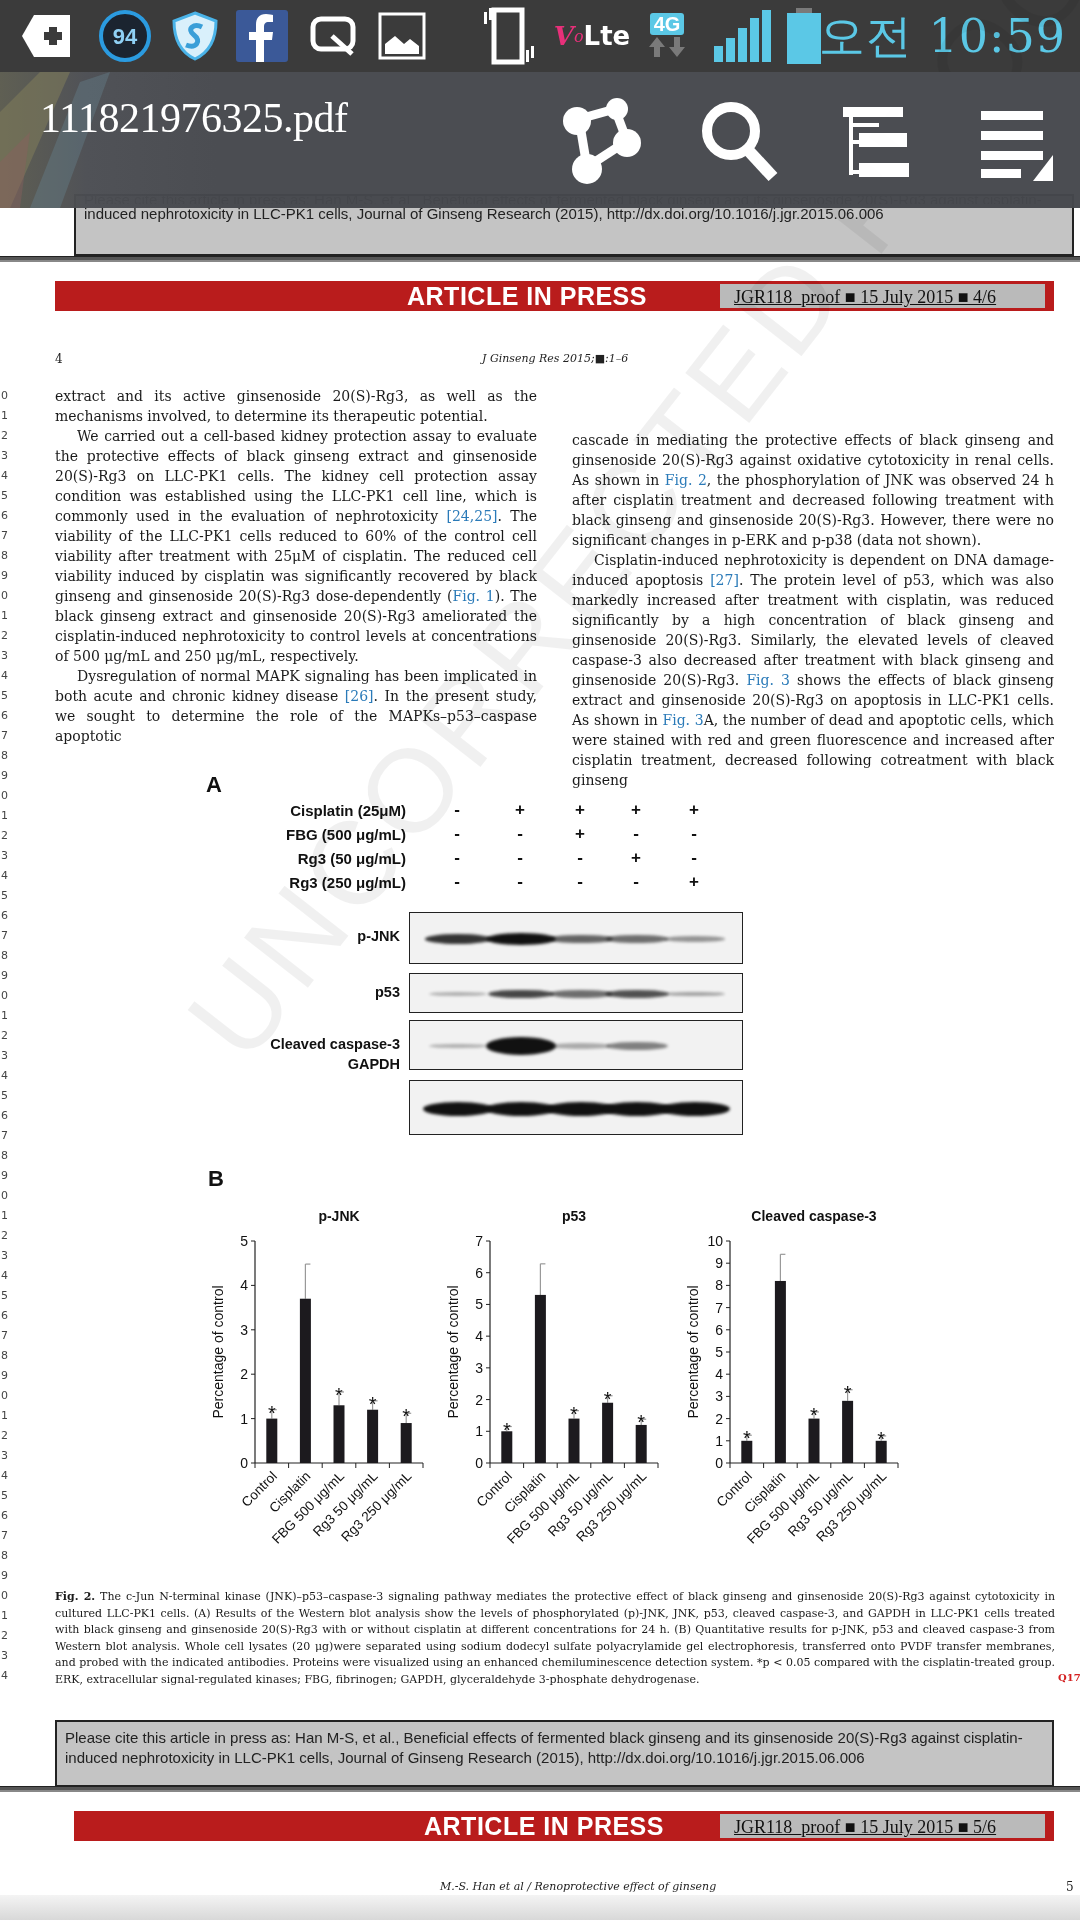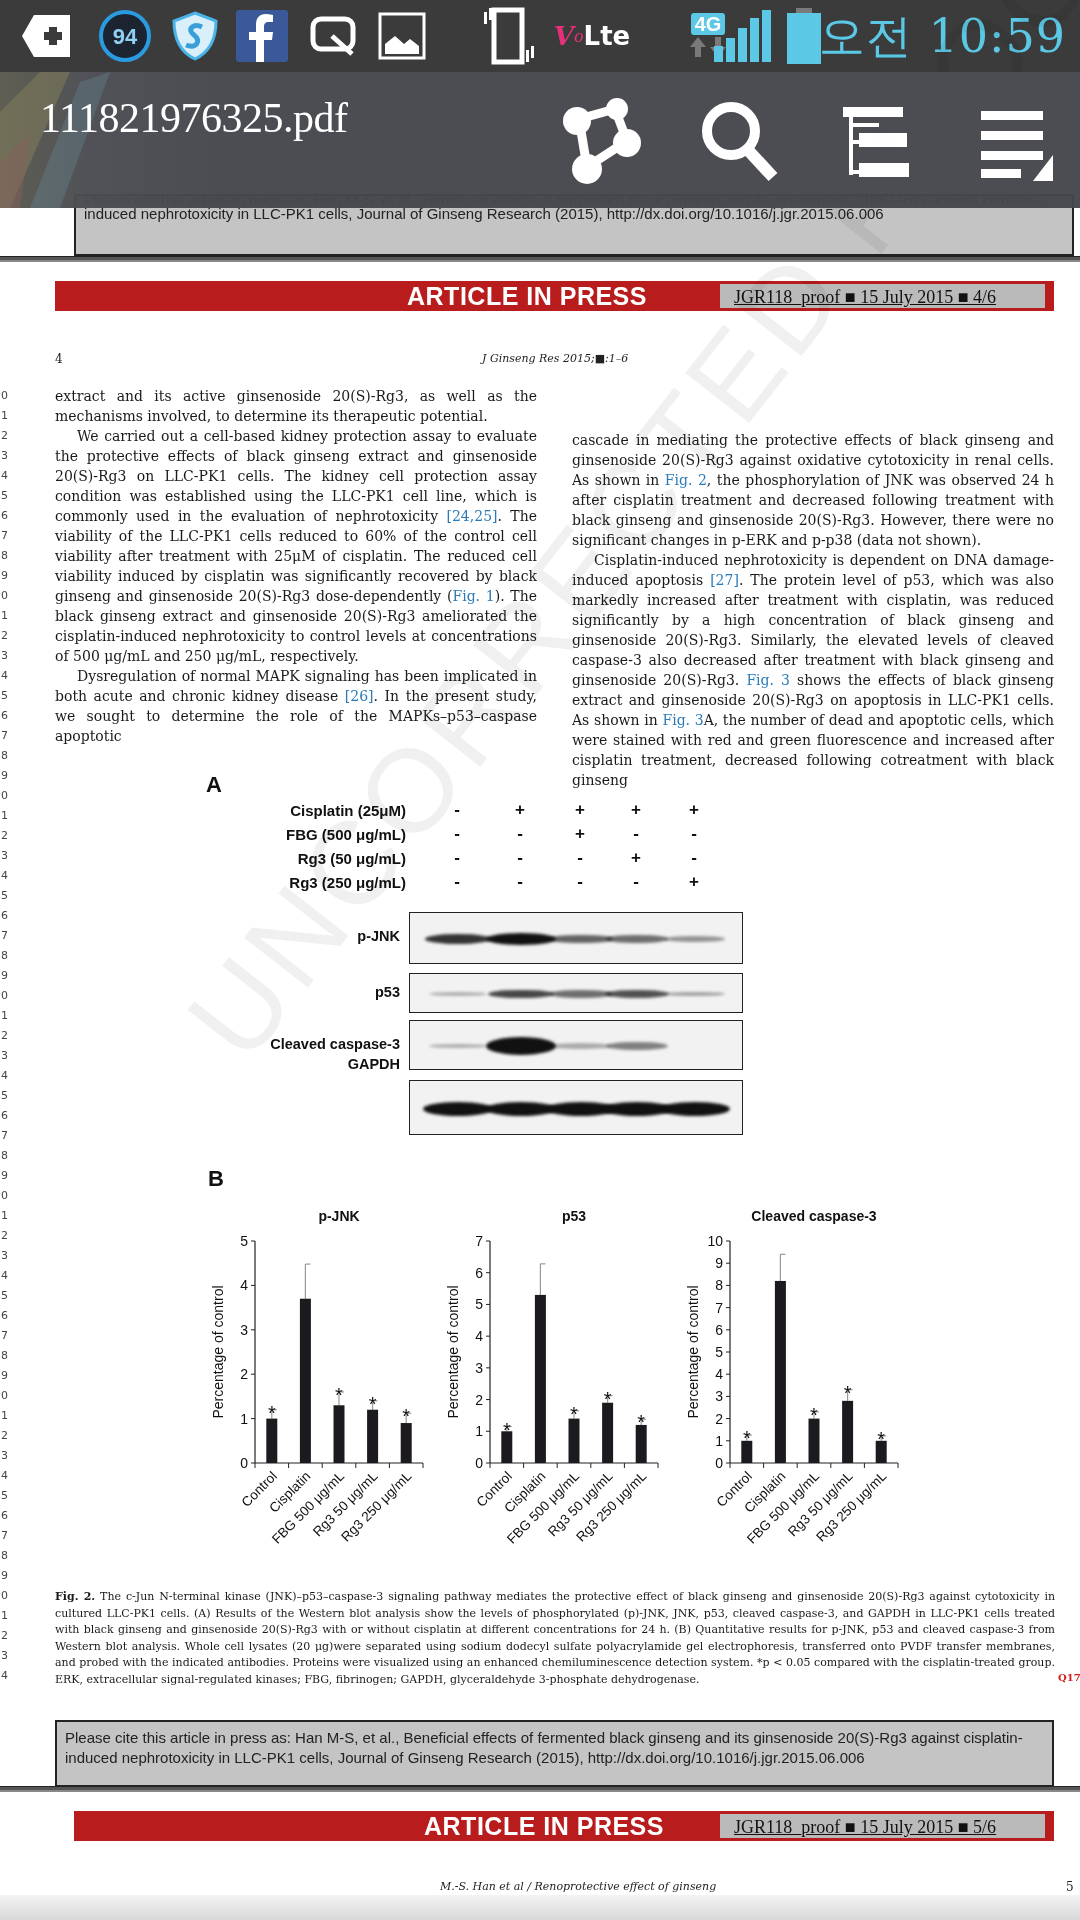--- a/index.html
+++ b/index.html
@@ -100,21 +100,21 @@
         <rect x="11" y="2" width="3" height="12" fill="#fff"></rect>
         <rect x="48" y="44" width="3" height="12" fill="#fff"></rect>
         <rect x="53" y="40" width="3" height="12" fill="#fff"></rect>
       </svg>
   </span>
   <span class="sb-icon" style="left:556px;width:72px;">
     <span style="font-family:'DejaVu Serif',serif;font-style:italic;color:#e8307a;font-size:26px;font-weight:bold;">V</span>
       <span style="font-family:'DejaVu Serif',serif;font-style:italic;color:#e8307a;font-size:16px;">o</span>
       <span style="font-family:'DejaVu Sans',sans-serif;color:#fff;font-weight:bold;font-size:26px;">Lte</span>
   </span>
-  <span class="sb-icon" style="left:646px;width:42px;flex-direction:column;margin-left:41px;">
+  <span class="sb-icon" style="left:646px;width:42px;flex-direction:column;">
     <span style="background:#5bc8e6;color:#fff;font-family:'Liberation Sans',sans-serif;font-weight:bold;font-size:20px;padding:0 4px;border-radius:3px;line-height:22px;">4G</span>
     <svg width="40" height="24" viewBox="0 0 40 24">
         <path d="M10 2 L2 12 H7 V22 H13 V12 H18 Z" fill="#7a7a7a"></path>
         <path d="M30 22 L22 12 H27 V2 H33 V12 H38 Z" fill="#7a7a7a"></path>
       </svg>
   </span>
   <span class="sb-icon" style="left:712px;width:62px;">
     <svg width="62" height="52" viewBox="0 0 62 52">
         <rect x="2" y="36" width="9" height="16" fill="#5bc8e6"></rect>
         <rect x="14" y="28" width="9" height="24" fill="#5bc8e6"></rect>

